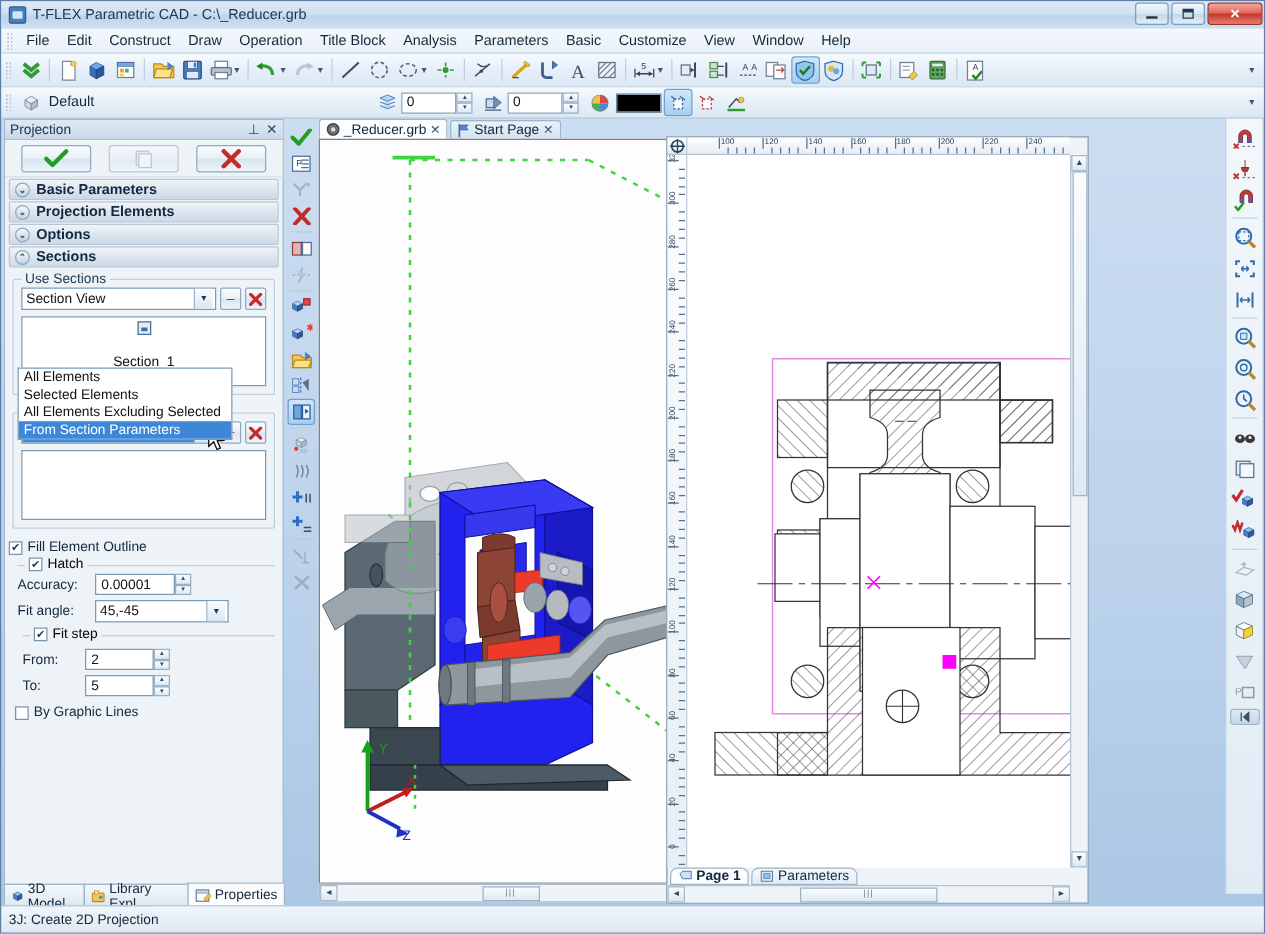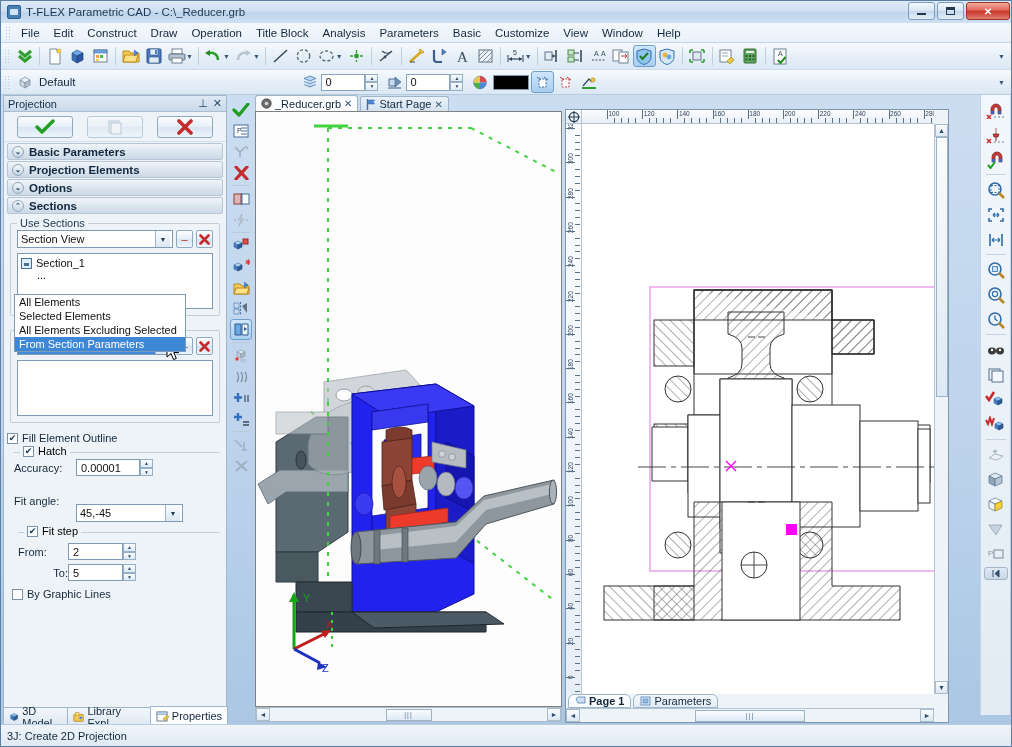--- a/index.html
+++ b/index.html
@@ -149,21 +149,21 @@
   }
   .mini-btn{
     width:17px;height:18px;margin-left:3px;border:1px solid #8fa9c0;border-radius:2px;
     background:linear-gradient(180deg,#fbfdff 0%,#e5eef7 50%,#d6e4f1 51%,#eef5fb 100%);
     display:flex;align-items:center;justify-content:center;font-size:11px;color:#b22;
   }
   .listbox{
     margin-top:5px;height:56px;background:#fff;border:1px solid #7e9ab4;
     padding:3px; font-size:11px;color:#111;
   }
-  .list-row{display:flex;align-items:center;gap:4px;}
+  .list-row{display:flex;align-items:center;gap:16px;flex-direction:column;}
   .sec-ico{
     width:11px;height:11px;border:1px solid #4a6f96;background:#dfeefa;position:relative;
   }
   .sec-ico:after{content:"";position:absolute;left:2px;top:4px;right:2px;height:3px;background:#4a6f96;}
   .dd-popup{
     position:absolute;left:10px;top:198px;width:172px;background:#fff;
     border:1px solid #7e9ab4;z-index:40;font-size:11px;
   }
   .dd-item{ padding:1px 4px;color:#111; }
   .dd-item.hl{ background:#3d87d6;color:#fff;}
@@ -229,21 +229,21 @@
     position:absolute;left:26px;top:612px;width:307px;height:15px;
     background:#eef3f8;border:1px solid #aabccd;display:flex;align-items:center;
   }
   .sb-arrow{width:14px;height:13px;display:flex;align-items:center;justify-content:center;
     font-size:7px;color:#2d4c68;background:linear-gradient(180deg,#fafcfe,#dbe7f2);border:1px solid #a8bccd;}
   .sb-thumb{height:12px;background:linear-gradient(180deg,#fafcfe,#dde9f4);border:1px solid #9db2c5;
     display:flex;align-items:center;justify-content:center;font-size:7px;color:#5a7892;letter-spacing:1px;}
 
   
   #view2d-wrap{
-    position:absolute;left:564px;top:108px;width:384px;height:614px;
+    position:absolute;left:532px;top:108px;width:338px;height:614px;
     background:#eef3f8;border:1px solid #7f98ae;
   }
   #ruler-corner{position:absolute;left:0;top:0;width:16px;height:14px;
     background:linear-gradient(180deg,#fbfcfd,#e3ebf3);border-right:1px solid #b4c4d3;border-bottom:1px solid #b4c4d3;
     display:flex;align-items:center;justify-content:center;}
   #hruler{
     position:absolute;left:16px;top:0;height:14px;right:14px;
     background:linear-gradient(180deg,#fcfdfe,#e7eef5);border-bottom:1px solid #b4c4d3;overflow:hidden;
   }
   #vruler{
@@ -751,41 +751,41 @@
       <div class="field-row">
         <span class="field-label">Accuracy:</span>
         <div class="txtbox" style="width:64px;">0.00001</div>
         <div class="spin2">
             <div>▲</div>
             <div>▼</div>
           </div>
       </div>
       <div class="field-row">
         <span class="field-label">Fit angle:</span>
-        <div class="combo" style="width:107px;margin-top:24px;">
+        <div class="combo" style="width:107px;">
           <span class="cv">45,-45</span>
           <span class="arrow">▼</span>
         </div>
       </div>
 
       <div class="sub-group" style="margin:10px 0 0 4px;">
         <span class="sub-legend">
           <span class="chk">✔</span>
           <span>Fit step</span>
         </span>
         <div class="field-row" style="margin-top:8px;">
           <span class="field-label" style="width:50px;">From:</span>
           <div class="txtbox" style="width:55px;">2</div>
           <div class="spin2">
               <div>▲</div>
               <div>▼</div>
             </div>
         </div>
         <div class="field-row">
-          <span class="field-label" style="width:50px;text-align:right;">To:</span>
+          <span class="field-label" style="width:50px;">To:</span>
           <div class="txtbox" style="width:55px;">5</div>
           <div class="spin2">
               <div>▲</div>
               <div>▼</div>
             </div>
         </div>
       </div>
     </div>
 
     <div class="chk-row" style="margin-top:7px;margin-left:8px;">

